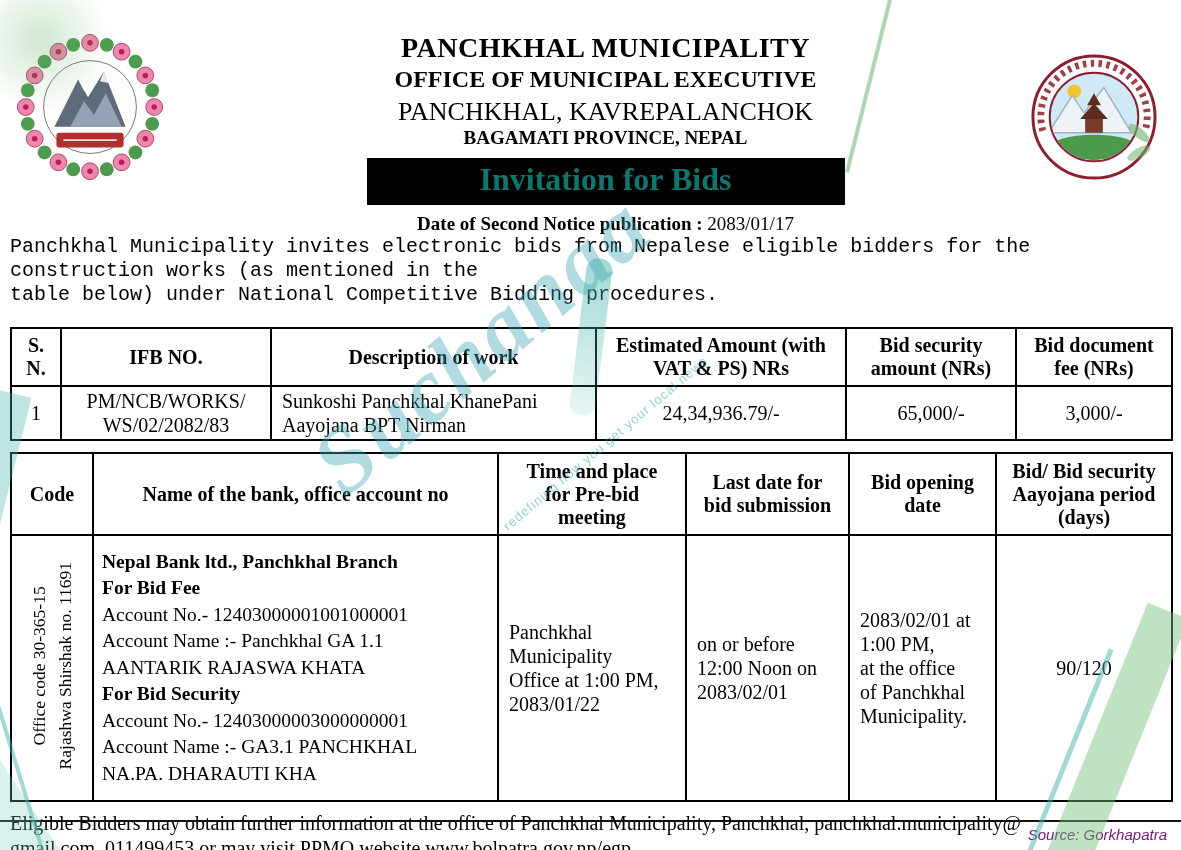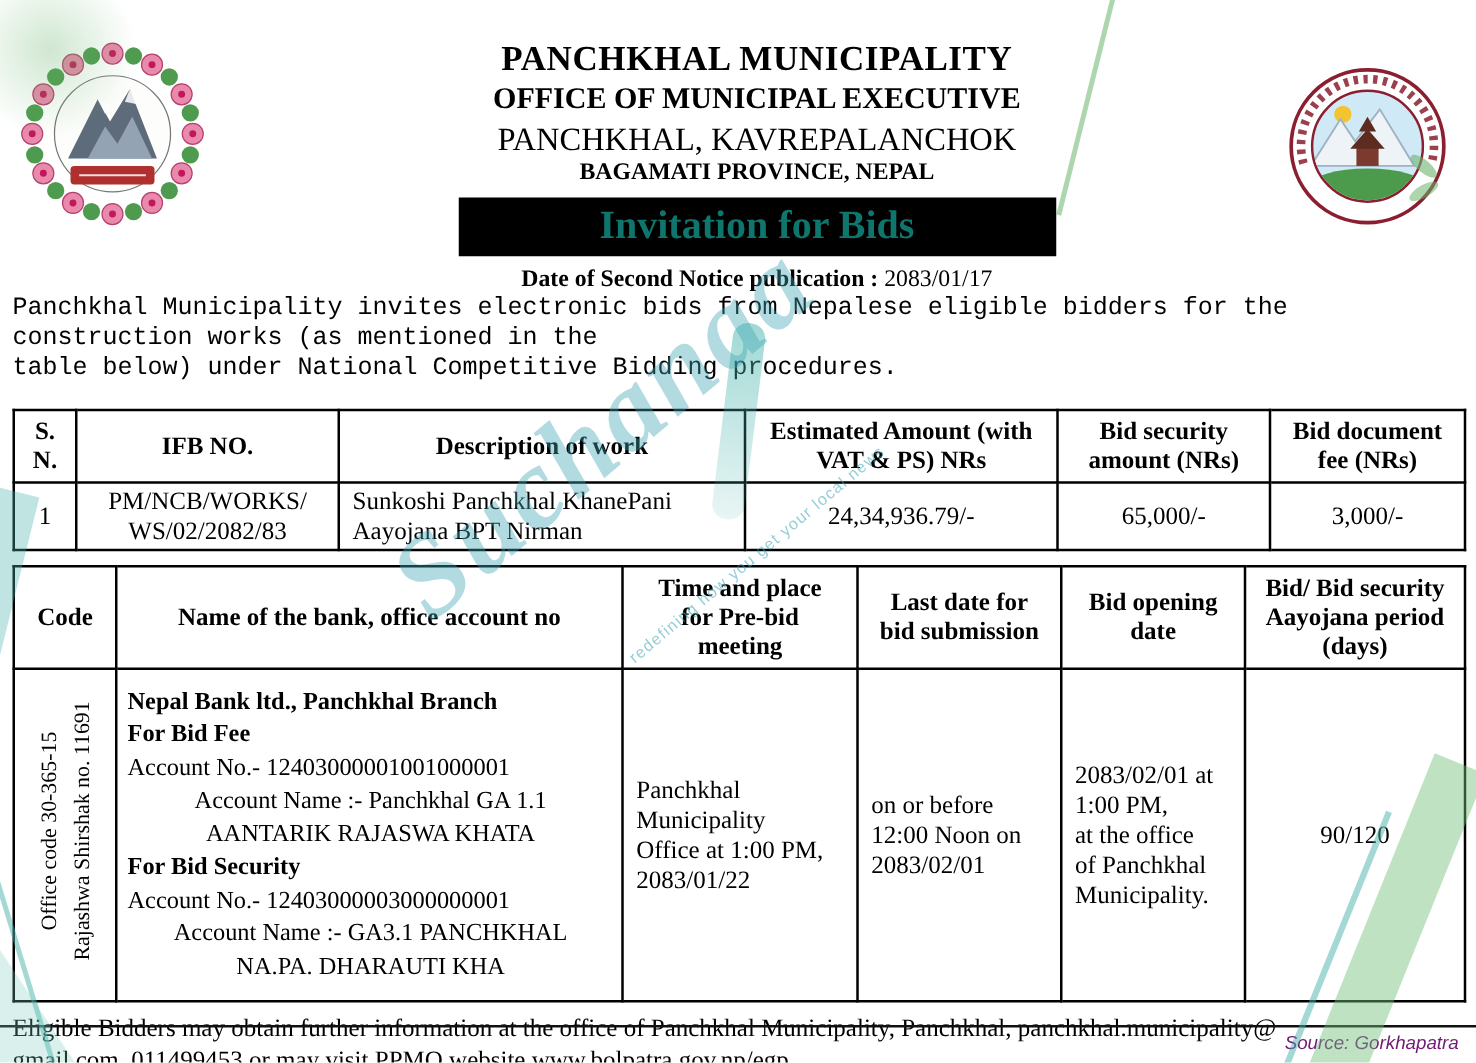--- a/index.html
+++ b/index.html
@@ -18,21 +18,21 @@
   .h1{font-size:28px;font-weight:bold;letter-spacing:.5px;}
   .h2{font-size:24px;font-weight:bold;margin-top:2px;}
   .h3{font-size:26px;font-weight:normal;margin-top:4px;}
   .h4{font-size:19px;font-weight:bold;}
   .banner{display:inline-block;background:#000;color:#0f766e;font-size:32px;font-weight:bold;
     min-width:458px;padding:3px 10px 7px;margin-top:9px;}
   .pubdate{font-size:19px;margin-top:8px;}
   .pubdate .lbl{font-weight:bold;text-align:right;}
 
   
-  .pre{white-space:pre-line;text-align:center;}
+  .pre{white-space:pre-line;}
   .intro{font-size:20px;white-space:pre-line;margin-top:0;line-height:1.2;font-family:Liberation Mono, monospace;}
   .footer-note{font-size:20px;white-space:pre-line;margin-top:9px;line-height:1.25;}
 
   
   table{border-collapse:collapse;width:1161px;table-layout:fixed;}
   .t1{margin-top:8px;}
   .t2{margin-top:11px;}
   th,td{border:2px solid #000;font-size:20px;vertical-align:middle;}
   th{font-weight:bold;text-align:center;white-space:pre-line;padding:2px 4px;line-height:1.15;}
   td{padding:2px 6px;line-height:1.2;}

